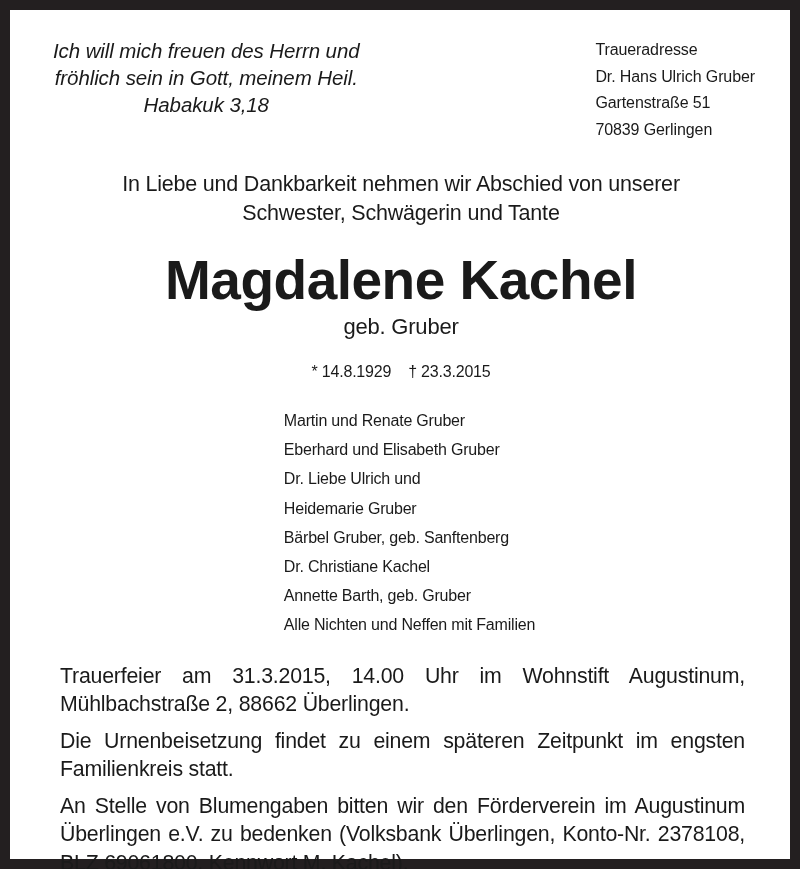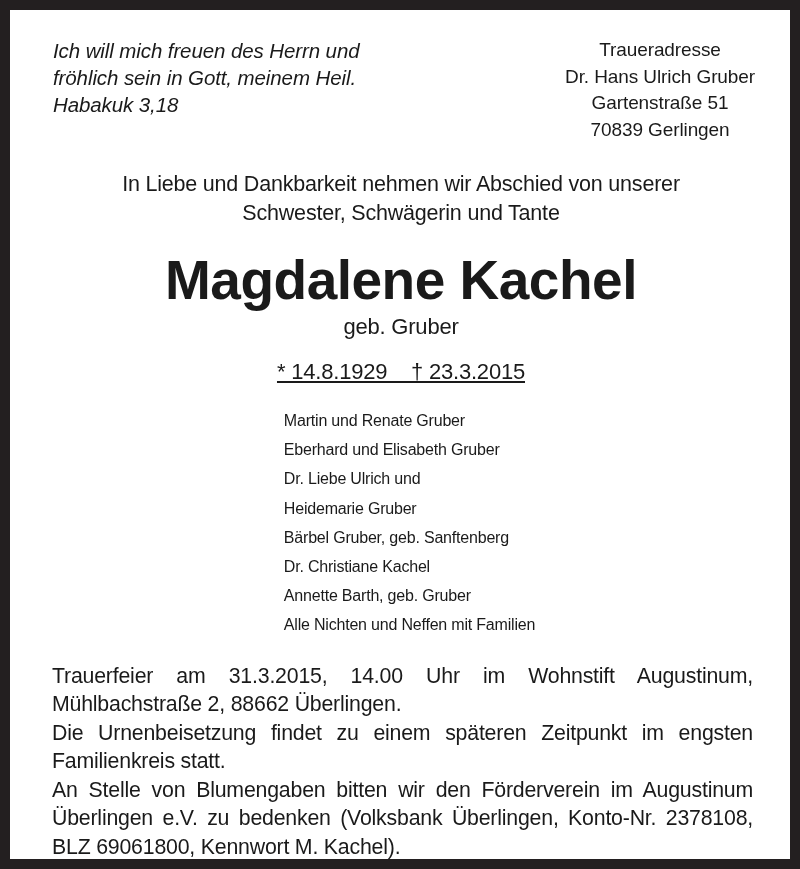--- a/index.html
+++ b/index.html
@@ -39,24 +39,24 @@
     align-items: flex-start;
   }
   .quote-block {
     font-style: italic;
     font-size: 20.5px;
     line-height: 27px;
     letter-spacing: -0.1px;
     padding-top: 1px;
     padding-left: 8px;
   }
-  .quote-line { white-space: pre; }
+  .quote-line { white-space: pre; text-align: center; }
   .address-block {
-    text-align: center;
-    font-size: 19px;
+    text-align: left;
+    font-size: 16px;
     line-height: 26.5px;
     letter-spacing: -0.1px;
     padding-top: 1px;
     padding-right: 2px;
   }
   .address-line { white-space: pre; }
 
   
   .intro-block {
     text-align: center;
@@ -78,26 +78,25 @@
     white-space: pre;
   }
   .maiden-name {
     font-size: 22px;
     line-height: 26px;
     margin-top: 4px;
     letter-spacing: -0.2px;
     white-space: pre;
   }
   .dates-line {
-    font-size: 22px;
+    font-size: 16px;
     line-height: 28px;
     margin-top: 18px;
     letter-spacing: -0.2px;
     white-space: pre;
-    text-decoration: underline;
   }
 
   
   .survivors-wrap {
     display: flex;
     justify-content: center;
     margin-top: 20px;
   }
   .survivors-list {
     text-align: left;
@@ -113,21 +112,21 @@
     margin-top: 22px;
     padding-left: 7px;
     padding-right: 4px;
   }
   .detail-paragraph {
     font-size: 21.3px;
     line-height: 28.5px;
     letter-spacing: -0.2px;
     text-align: justify;
     text-justify: inter-word;
-    margin: 0;
+    margin: 8px;
   }
   .detail-paragraph + .detail-paragraph { margin-top: 0; }
   .paragraph-gap { margin-top: 26px; }
 </style>
 </head>
 <body>
 
 <div class="notice-frame">
   <div class="notice-inner">
 

